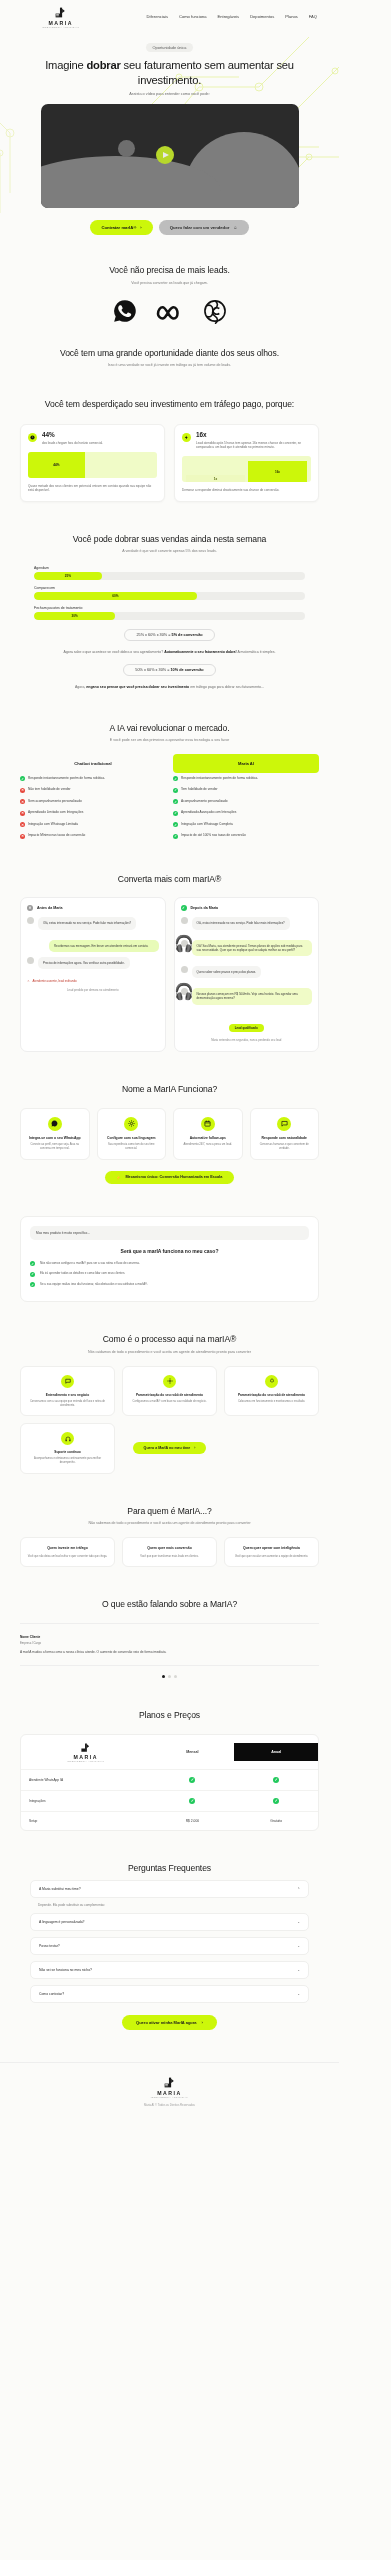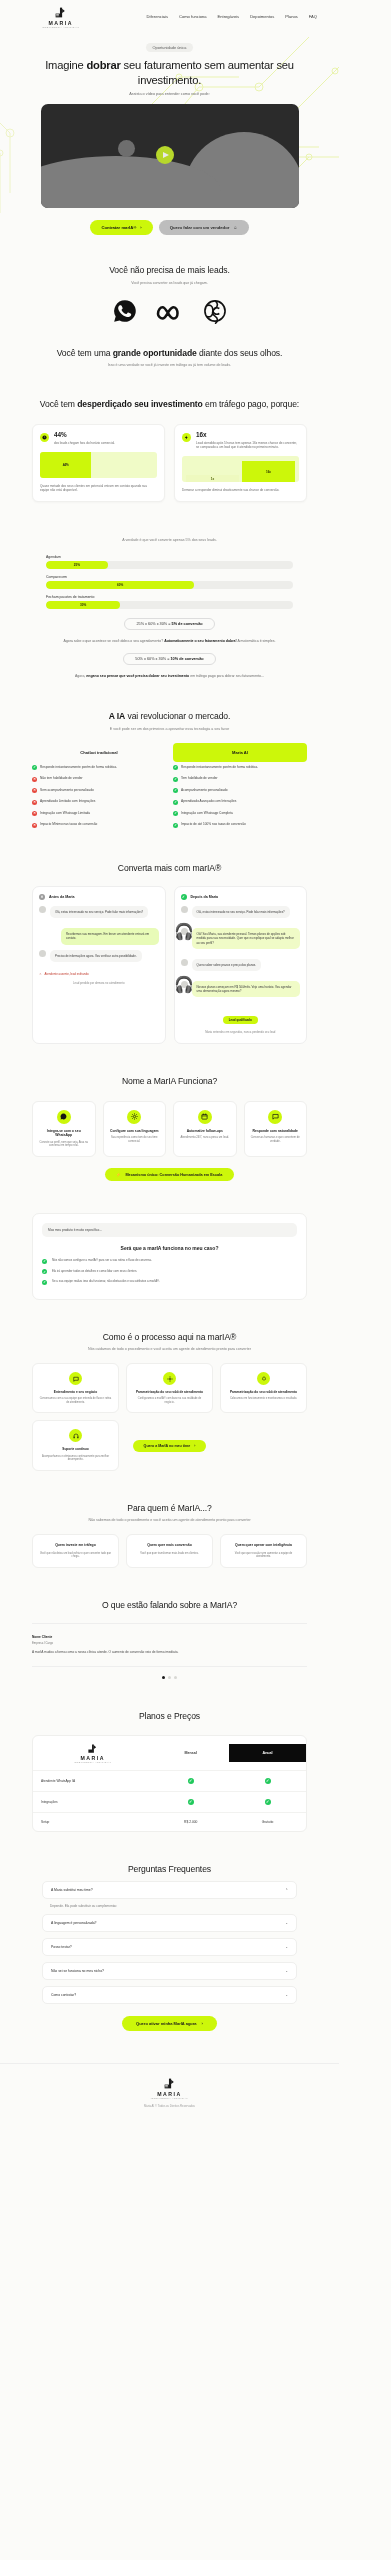--- a/index.html
+++ b/index.html
@@ -62,23 +62,23 @@
   .cta-row { display:flex; gap:6px; justify-content:center; margin-top:12px; position:relative; z-index:2; padding-bottom:14px;}
   .btn {
     border:none; border-radius:20px; font-size:4.2px; font-weight:700;
     padding:5px 11px; display:flex; align-items:center; gap:4px; cursor:pointer;
     font-family:inherit;
   }
   .btn-lime { background:#ccf70a; color:#141414; }
   .btn-grey { background:#bdbdbd; color:#2a2a2a; }
 
   
-  .sec { padding:16px 32px; }
+  .sec { padding:16px 20px; }
   .sec h2 { font-size:8.6px; text-align:center; font-weight:400; color:#171717; line-height:1.33; letter-spacing:-.1px;}
-  .sec h2 b { font-weight:700; }
+  .sec h2 b { font-weight:400; }
   .sec .lead { text-align:center; font-size:3.6px; color:#7a7a7a; margin-top:4px; }
 
   .brandrow { display:flex; justify-content:center; align-items:center; gap:17px; margin:13px 0 4px; }
   .brandrow svg { display:block; }
 
   
   .stats { display:flex; gap:9px; margin-top:14px; }
   .card {
     flex:1; background:#fff; border:1px solid #f0f0ee; border-radius:6px;
     padding:7px 7px 8px; box-shadow:0 1px 2px rgba(0,0,0,.03);
@@ -350,20 +350,21 @@
         <div class="bar-pair">
           <div class="bp" id="bp1" style="height: 28%;">1x</div>
           <div class="bp hi" id="bp2" style="height: 80%;">16x</div>
         </div>
         <div class="card-foot">Demorar a responder diminui drasticamente sua chance de conversão.</div>
       </div>
     </div>
   </section>
 
   <section class="sec">
+    <h2>Você pode dobrar suas vendas ainda nesta semana</h2>
     <div class="lead">A verdade é que você converte apenas 5% dos seus leads.</div>
     <div class="funnel" style="padding:0 14px">
       <div class="f-label">Agendam</div>
       <div class="f-track">
           <div class="f-fill" id="ff0" style="width: 25%;">25%</div>
         </div>
       <div class="f-label">Comparecem</div>
       <div class="f-track">
           <div class="f-fill" id="ff1" style="width: 60%;">60%</div>
         </div>

